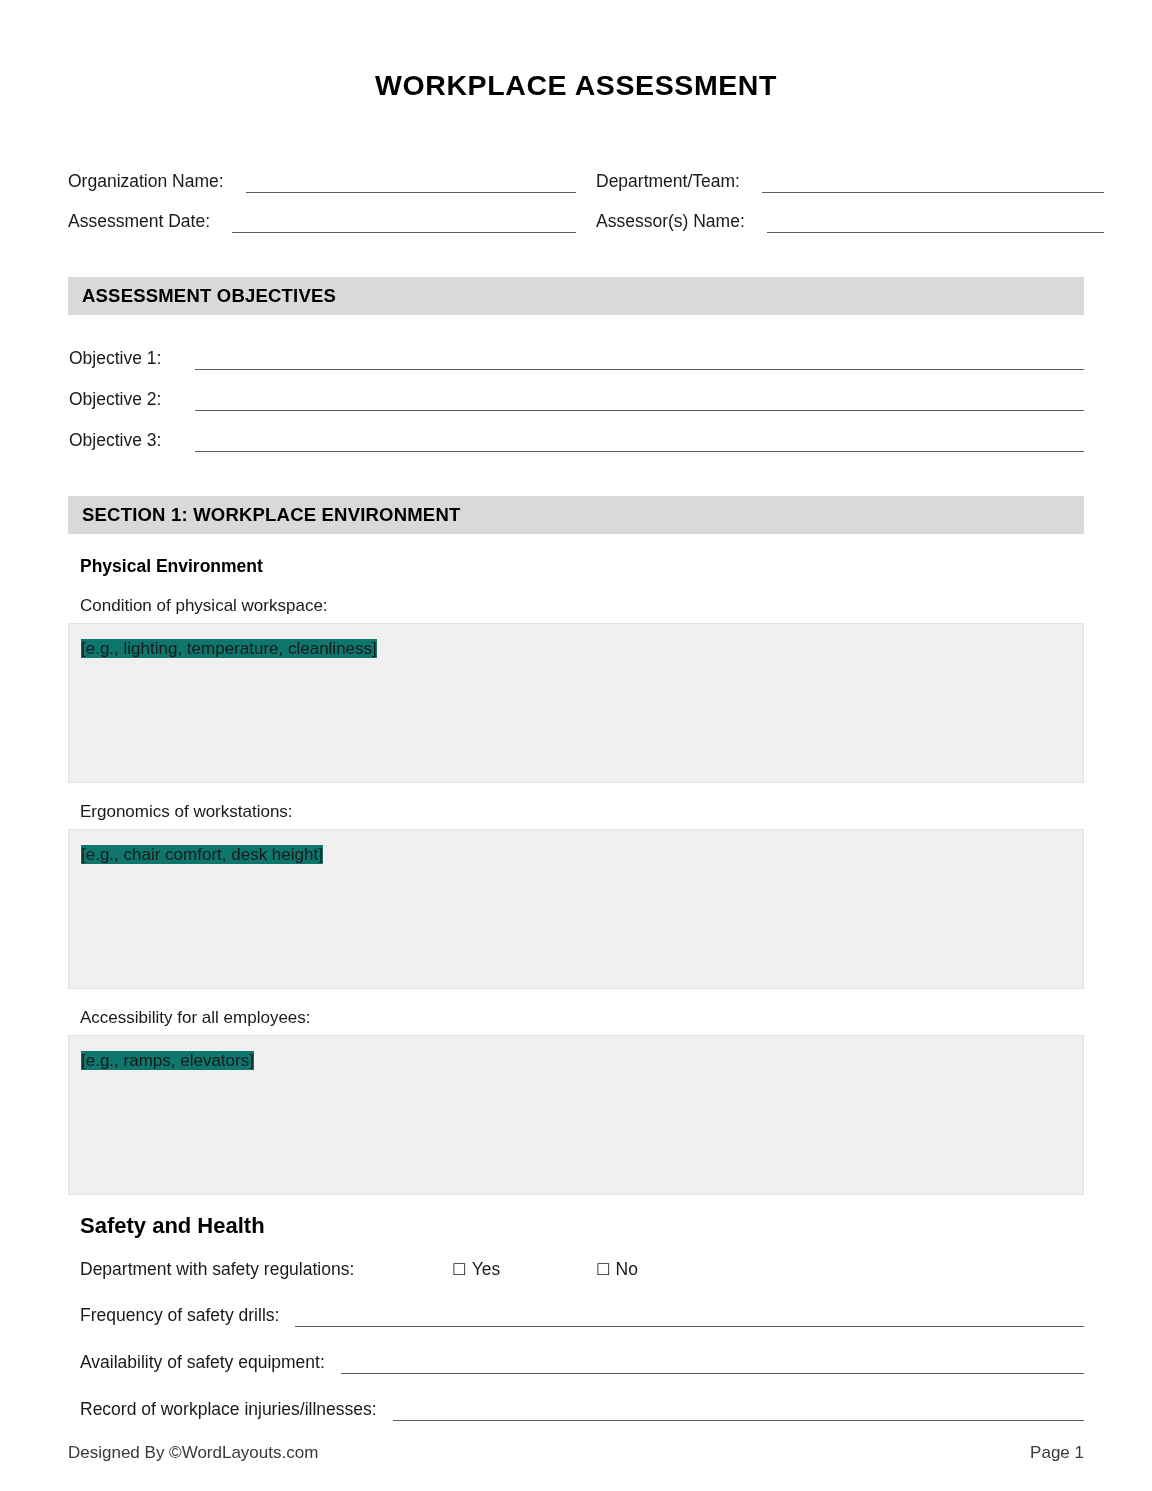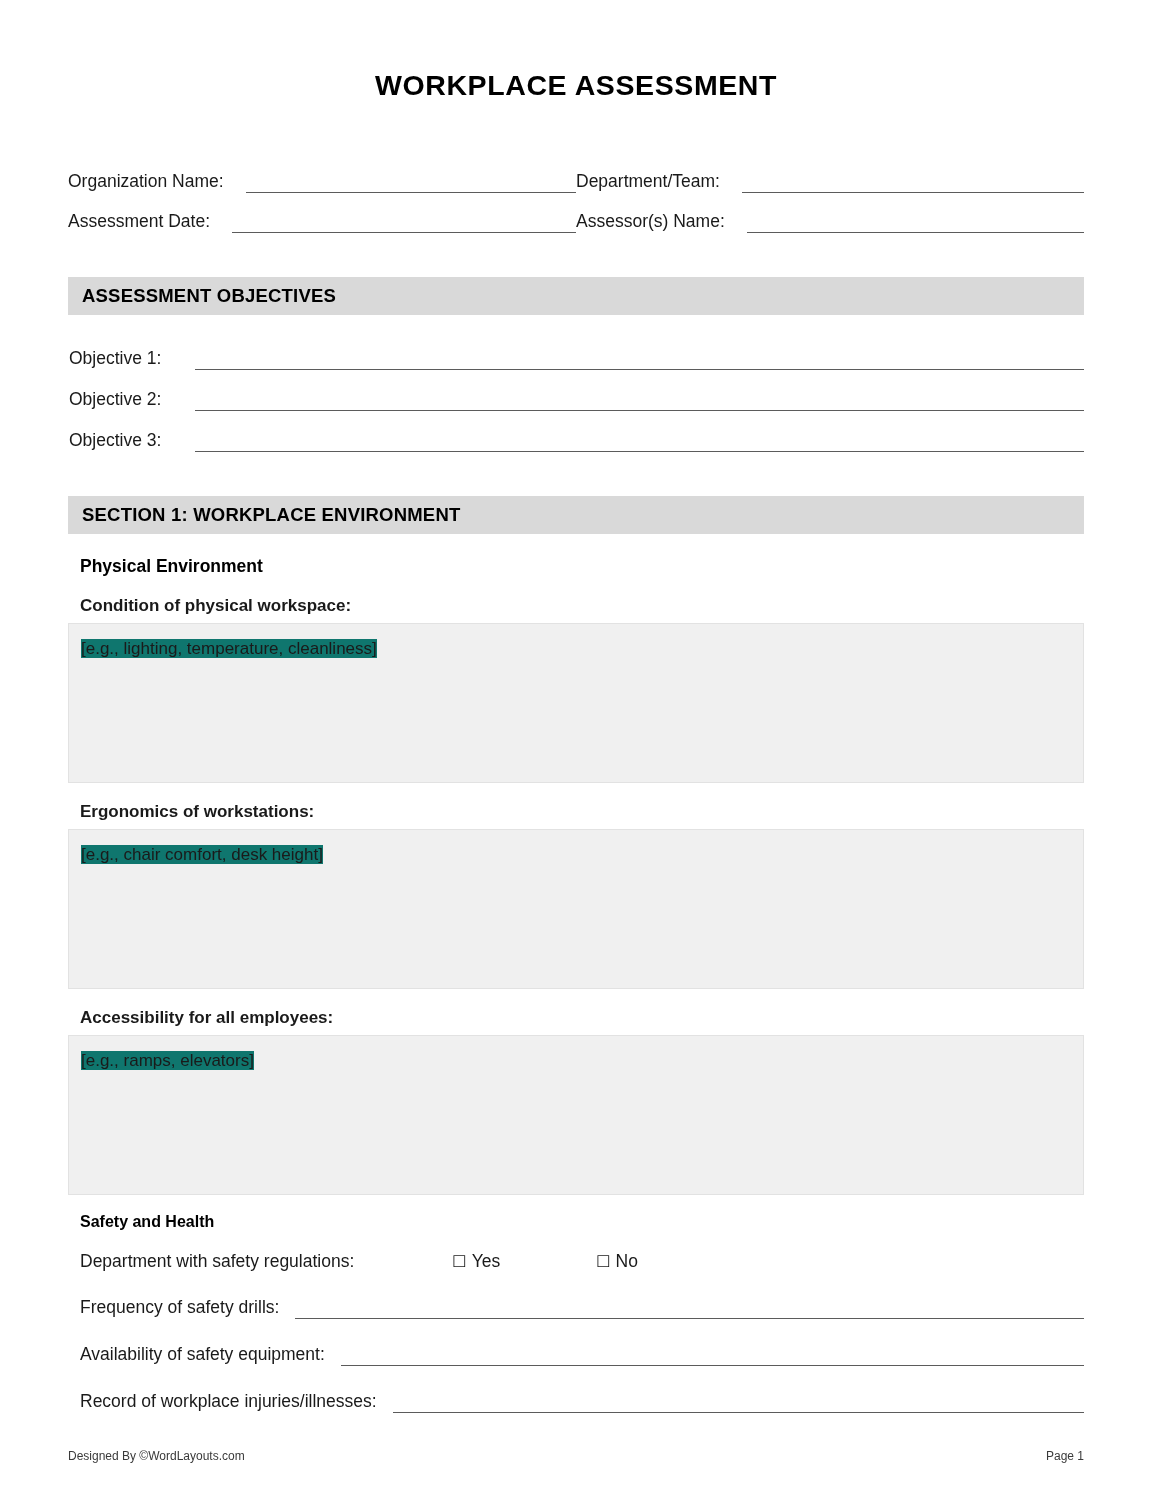--- a/index.html
+++ b/index.html
@@ -37,20 +37,21 @@
   }
 
   
   .ident-block {
     margin-top: 52px;
   }
   .ident-row {
     display: flex;
     align-items: flex-end;
     height: 40px;
+    gap: 20px;
   }
   .ident-cell {
     display: flex;
     align-items: flex-end;
     width: 508px;
     flex: 0 0 508px;
   }
   .ident-cell.right {
     margin-left: 0;
   }
@@ -111,21 +112,20 @@
     font-size: 17.5px;
     color: #000000;
     margin-top: 22px;
     padding-left: 12px;
   }
   .field-caption {
     font-size: 17px;
     margin-top: 19px;
     margin-bottom: 7px;
     padding-left: 12px;
-    font-weight: bold;
   }
 
   
   .textbox {
     background: #f0f0f0;
     border: 1px solid #e2e2e2;
     height: 160px;
     box-sizing: border-box;
     padding: 14px 0 0 12px;
   }
@@ -133,21 +133,21 @@
     display: inline;
     background: #0f766e;
     font-size: 17px;
     line-height: 22px;
     color: #1a1a1a;
   }
 
   
   .safety-head {
     font-weight: bold;
-    font-size: 16px;
+    font-size: 22px;
     color: #000000;
     margin-top: 18px;
     padding-left: 12px;
   }
   .compliance-row {
     display: flex;
     align-items: baseline;
     margin-top: 20px;
     padding-left: 12px;
     font-size: 17.5px;
@@ -187,21 +187,21 @@
 
   
   .footer {
     position: absolute;
     left: 68px;
     right: 68px;
     bottom: 36px;
     display: flex;
     justify-content: space-between;
     align-items: baseline;
-    font-size: 12px;
+    font-size: 17px;
     color: #3a3a3a;
   }
 </style>
 </head>
 <body>
 
 <div class="page">
 
   <h1 class="doc-title">WORKPLACE ASSESSMENT</h1>
 

